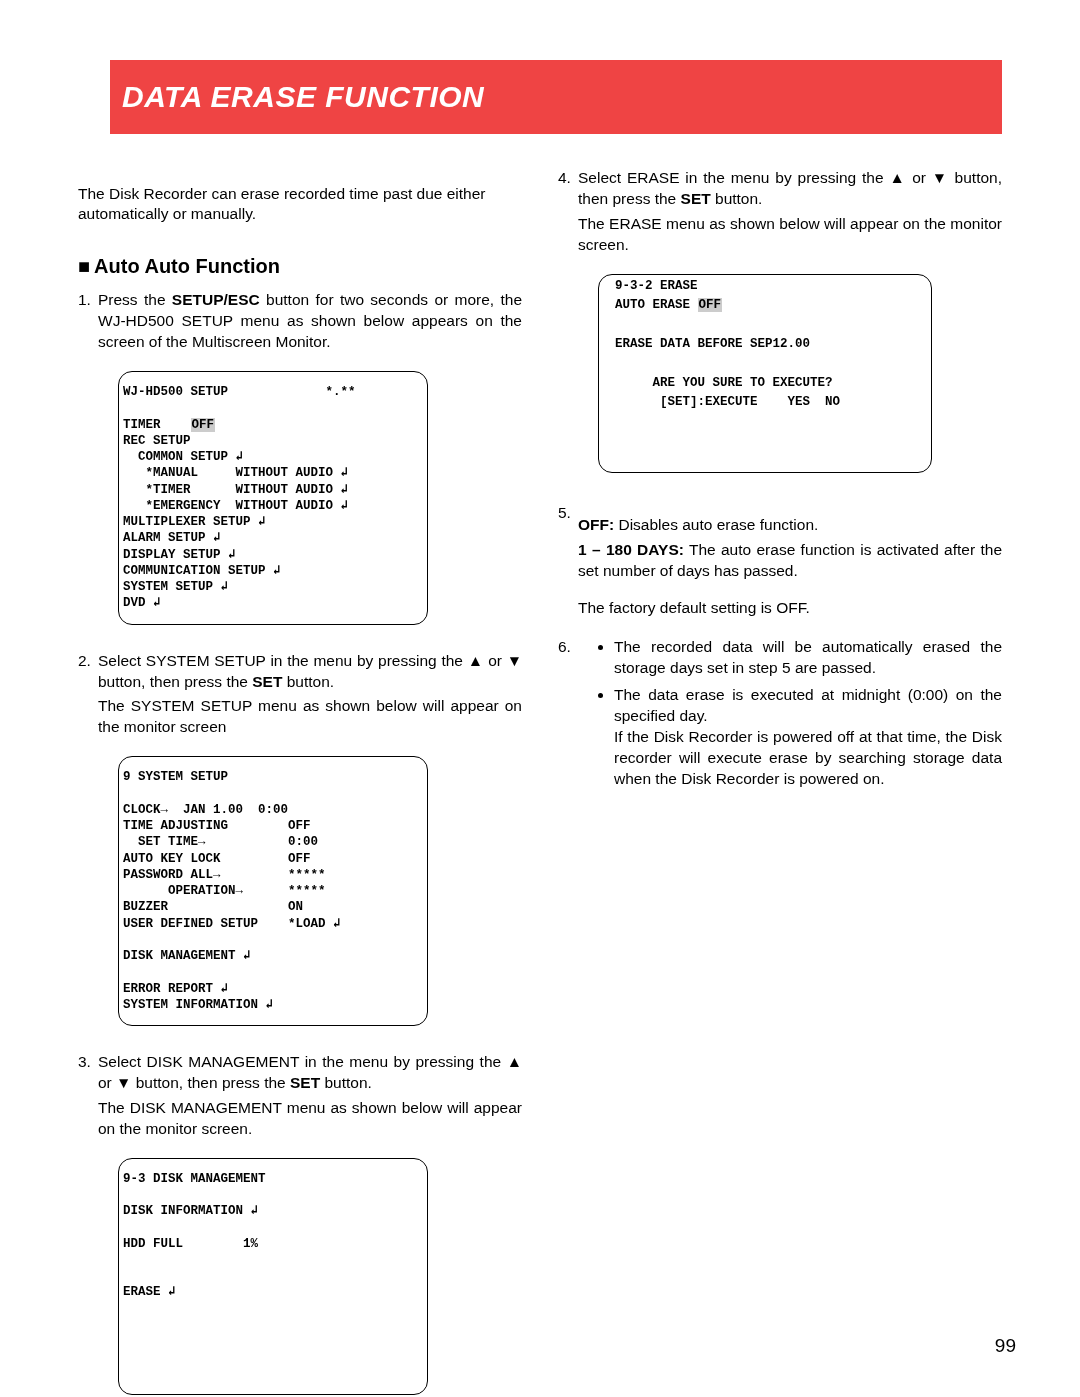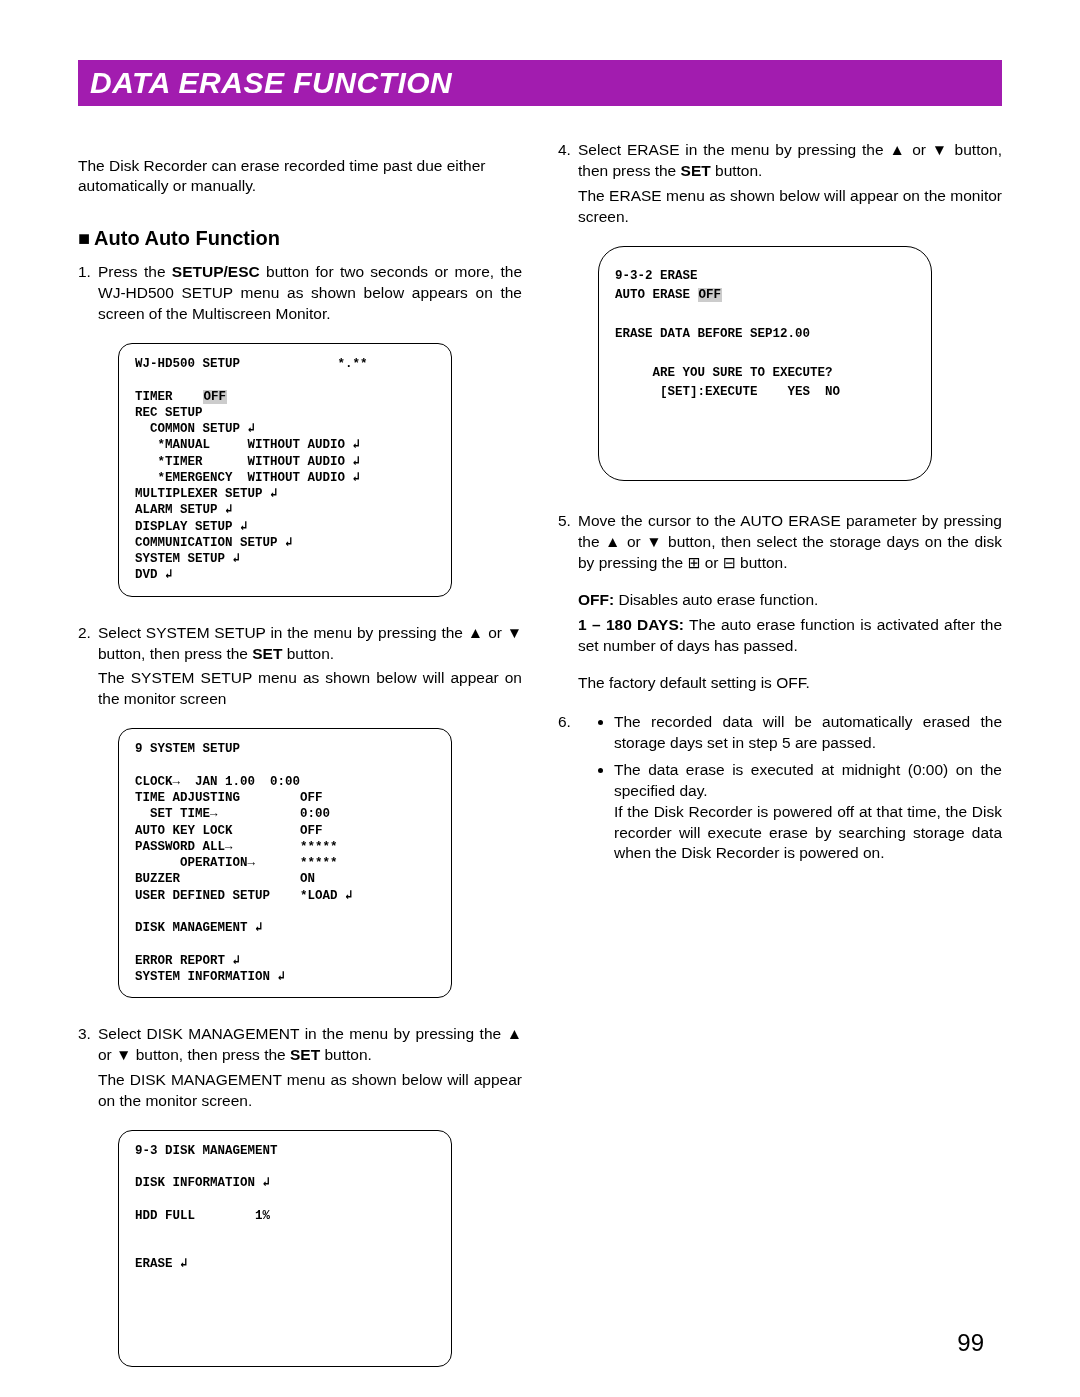--- a/index.html
+++ b/index.html
@@ -10,27 +10,28 @@
     color: #000;
   }
   .page {
     width: 1080px;
     height: 1397px;
     position: relative;
     padding: 60px 78px 40px 78px;
     box-sizing: border-box;
   }
   .title-bar {
-    background: #a21caf;
+    background: #ef4444;
     color: #fff;
     font-weight: bold;
     font-size: 30px;
-    padding: 6px 12px;
+    padding: 20px 12px;
     font-style: italic;
     letter-spacing: 0.5px;
+    margin-left: 32px;
   }
   .columns {
     display: flex;
     gap: 36px;
     margin-top: 34px;
   }
   .col {
     width: 50%;
     font-size: 15.5px;
     line-height: 1.35;
@@ -62,34 +63,34 @@
     position: absolute;
     left: 0;
     top: 0;
   }
   .step-list p {
     margin: 0 0 4px 0;
   }
   .screen-box {
     border: 1.5px solid #000;
     border-radius: 14px;
-    padding: 12px 16px;
+    padding: 12px 4px;
     font-family: "Courier New", monospace;
     font-weight: bold;
     font-size: 12.5px;
     line-height: 1.3;
     white-space: pre;
     margin: 14px 0 26px 40px;
     width: 300px;
     min-height: 140px;
   }
   .screen-box-right {
     border: 1.5px solid #000;
-    border-radius: 26px;
-    padding: 20px 16px;
+    border-radius: 14px;
+    padding: 2px 16px;
     font-family: "Courier New", monospace;
     font-weight: bold;
     font-size: 12.5px;
     line-height: 1.55;
     white-space: pre;
     margin: 18px 0 30px 40px;
     width: 300px;
     min-height: 140px;
   }
   .hl {
@@ -105,22 +106,22 @@
     padding-left: 18px;
     margin: 6px 0 0 18px;
   }
   ul.bullets li {
     margin-bottom: 6px;
     text-align: justify;
   }
   .page-num {
     position: absolute;
     bottom: 40px;
-    right: 96px;
-    font-size: 24px;
+    right: 64px;
+    font-size: 19px;
   }
 </style>
 </head>
 <body>
 
 <div class="page">
 
   <div class="title-bar">
     <span>DATA ERASE FUNCTION</span>
   </div>
@@ -229,21 +230,20 @@
      ARE YOU SURE TO EXECUTE?
       [SET]:EXECUTE    YES  NO
 
 
 
 </span></div>
 
       <ol class="step-list">
         <li>
           <span class="num">5.</span>
-          <p>Move the cursor to the AUTO ERASE parameter by pressing the ▲ or ▼ button, then select the storage days on the disk by pressing the ⊞ or ⊟ button.</p>
           <div style="height:12px"></div>
           <p>
             <span class="term">OFF:</span><span> Disables auto erase function.</span>
           </p>
           <p>
             <span class="term">1 – 180 DAYS:</span><span> The auto erase function is activated after the set number of days has passed.</span>
           </p>
           <div style="height:12px"></div>
           <p>The factory default setting is OFF.</p>
         </li>

